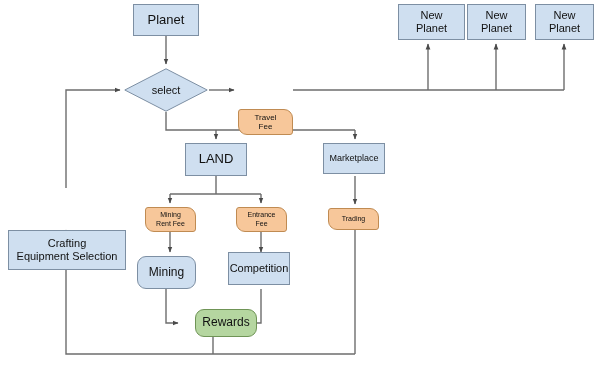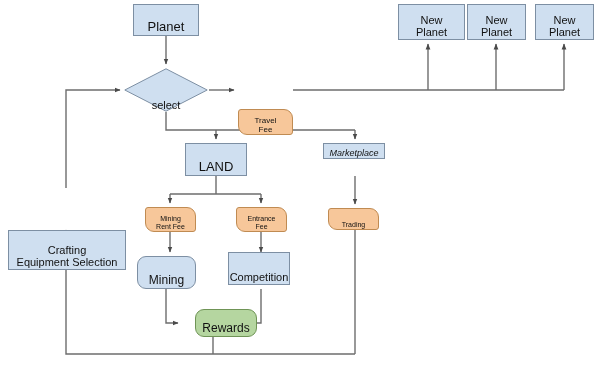--- a/index.html
+++ b/index.html
@@ -21,21 +21,21 @@
     position: absolute;
     left: 0;
     top: 0;
     width: 600px;
     height: 379px;
   }
   .node {
     position: absolute;
     box-sizing: border-box;
     display: flex;
-    align-items: flex-end;
+    align-items: center;
     justify-content: center;
     text-align: center;
     line-height: 1.15;
     color: #111111;
     z-index: 2;
     white-space: pre-line;
   }
   .node.blue {
     background: #cfdff0;
     border: 1px solid #7d8fa3;
@@ -110,21 +110,21 @@
         </svg><span class="diamond-label">select</span></div>
       <div class="node orange" style="left: 238px; top: 77px; width: 55px; height: 26px; font-size: 8px; margin-top: 32px;"><span>Travel
 Fee</span></div>
       <div class="node blue" style="left: 398px; top: 4px; width: 67px; height: 36px; font-size: 11px;"><span>New
 Planet</span></div>
       <div class="node blue" style="left: 467px; top: 4px; width: 59px; height: 36px; font-size: 11px;"><span>New
 Planet</span></div>
       <div class="node blue" style="left: 535px; top: 4px; width: 59px; height: 36px; font-size: 11px;"><span>New
 Planet</span></div>
       <div class="node blue" style="left: 185px; top: 143px; width: 62px; height: 33px; font-size: 13px;"><span>LAND</span></div>
-      <div class="node blue" style="left: 323px; top: 143px; width: 62px; height: 16px; font-size: 9px; font-style: italic;"><span>Marketplace</span></div>
+      <div class="node blue" style="left: 323px; top: 143px; width: 62px; height: 31px; font-size: 9px;"><span>Marketplace</span></div>
       <div class="node blue" style="left: 8px; top: 188px; width: 118px; height: 40px; font-size: 11px; margin-top: 42px;"><span>Crafting
 Equipment Selection</span></div>
       <div class="node orange" style="left: 145px; top: 207px; width: 51px; height: 25px; font-size: 7px;"><span>Mining
 Rent Fee</span></div>
       <div class="node orange" style="left: 236px; top: 207px; width: 51px; height: 25px; font-size: 7px;"><span>Entrance
 Fee</span></div>
       <div class="node orange" style="left: 328px; top: 208px; width: 51px; height: 22px; font-size: 7px;"><span>Trading</span></div>
       <div class="node blue rounded" style="left: 137px; top: 256px; width: 59px; height: 33px; font-size: 12px;"><span>Mining</span></div>
       <div class="node blue" style="left: 228px; top: 252px; width: 62px; height: 33px; font-size: 11px;"><span>Competition</span></div>
       <div class="node green rounded" style="left: 182px; top: 309px; width: 62px; height: 28px; font-size: 12px; margin-left: 13px;"><span>Rewards</span></div>

